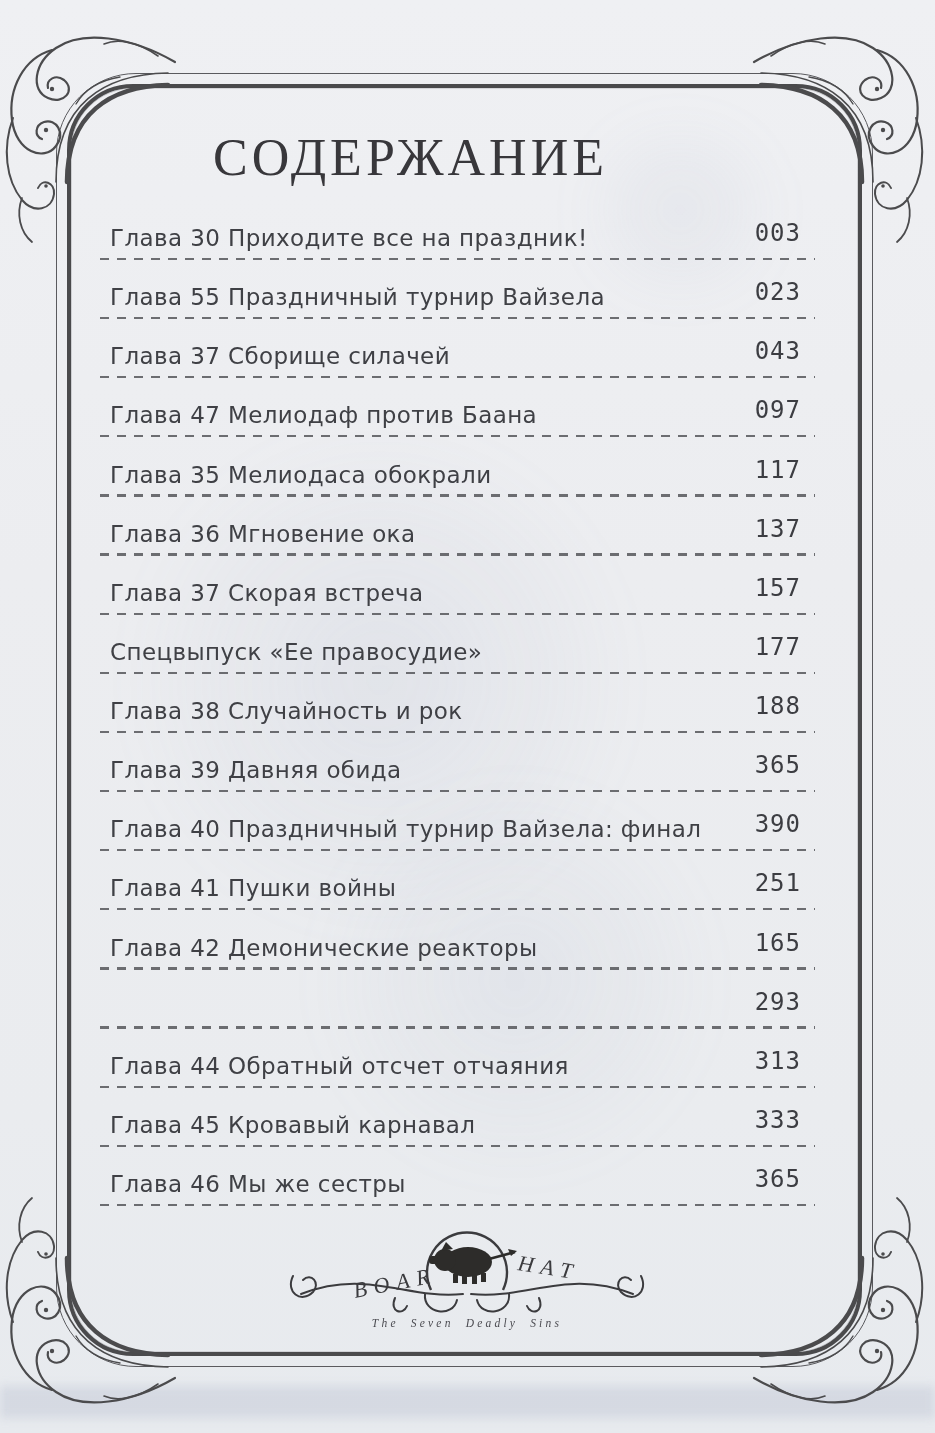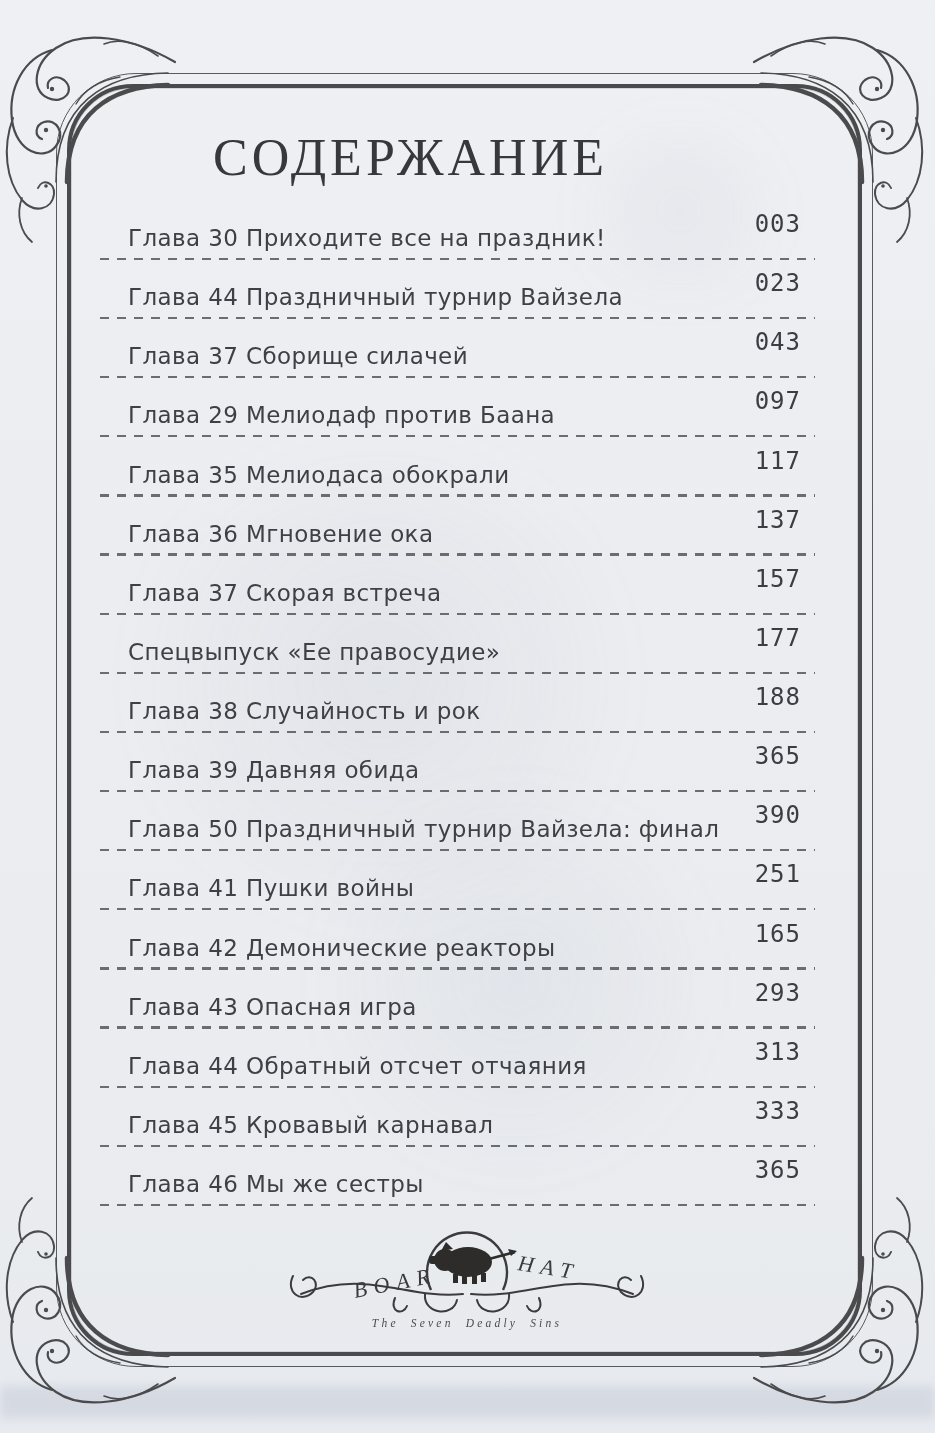--- a/index.html
+++ b/index.html
@@ -40,23 +40,23 @@
 
   .page-title{
     position:absolute; left:0; top:128px; width:821px; text-align:center;
     font-family:"Liberation Serif","DejaVu Serif",serif; font-weight:normal;
     font-size:52px; letter-spacing:4px; color:var(--title-ink);
   }
 
   .toc-list{position:absolute; left:100px; top:206px; width:715px; height:1000px;
     display:flex; flex-direction:column; justify-content:space-between;}
   .toc-row{position:relative; height:54px; flex:0 0 auto;}
-  .toc-label{position:absolute; left:28px; bottom:9px;
+  .toc-label{position:absolute; left:10px; bottom:9px;
     font-size:23px; letter-spacing:.4px; color:var(--ink); white-space:nowrap;}
-  .toc-page{position:absolute; right:14px; bottom:22px;
+  .toc-page{position:absolute; right:14px; bottom:13px;
     font-family:"DejaVu Sans Mono", monospace; font-size:24px;
     letter-spacing:1px; color:#3c3d42;}
   .toc-dashes{position:absolute; left:0; right:0; bottom:0; height:2.2px; opacity:.85;
     background:repeating-linear-gradient(90deg, var(--dash) 0 9px, transparent 9px 17px);}
 
   .logo{position:absolute; left:277px; top:1220px;}
   .logo-script{font-family:"Liberation Serif","DejaVu Serif",serif; font-style:italic;
     font-size:22px; letter-spacing:7px; fill:var(--logo-ink);}
   .logo-sub{font-family:"Liberation Serif","DejaVu Serif",serif; font-style:italic;
     font-size:11.5px; letter-spacing:3.2px; word-spacing:6px; fill:#4a4a50;}
@@ -130,31 +130,31 @@
 
   <h1 class="page-title">СОДЕРЖАНИЕ</h1>
 
   <div class="toc-list">
       <div class="toc-row">
         <span class="toc-label">Глава 30 Приходите все на праздник!</span>
         <span class="toc-page">003</span>
         <div class="toc-dashes"></div>
       </div>
       <div class="toc-row">
-        <span class="toc-label">Глава 44 Праздничный турнир Вайзела</span>
+        <span class="toc-label">Глава 55 Праздничный турнир Вайзела</span>
         <span class="toc-page">023</span>
         <div class="toc-dashes"></div>
       </div>
       <div class="toc-row">
         <span class="toc-label">Глава 37 Сборище силачей</span>
         <span class="toc-page">043</span>
         <div class="toc-dashes"></div>
       </div>
       <div class="toc-row">
-        <span class="toc-label">Глава 29 Мелиодаф против Баана</span>
+        <span class="toc-label">Глава 47 Мелиодаф против Баана</span>
         <span class="toc-page">097</span>
         <div class="toc-dashes"></div>
       </div>
       <div class="toc-row">
         <span class="toc-label">Глава 35 Мелиодаса обокрали</span>
         <span class="toc-page">117</span>
         <div class="toc-dashes"></div>
       </div>
       <div class="toc-row">
         <span class="toc-label">Глава 36 Мгновение ока</span>
@@ -175,36 +175,35 @@
         <span class="toc-label">Глава 38 Случайность и рок</span>
         <span class="toc-page">188</span>
         <div class="toc-dashes"></div>
       </div>
       <div class="toc-row">
         <span class="toc-label">Глава 39 Давняя обида</span>
         <span class="toc-page">365</span>
         <div class="toc-dashes"></div>
       </div>
       <div class="toc-row">
-        <span class="toc-label">Глава 50 Праздничный турнир Вайзела: финал</span>
+        <span class="toc-label">Глава 40 Праздничный турнир Вайзела: финал</span>
         <span class="toc-page">390</span>
         <div class="toc-dashes"></div>
       </div>
       <div class="toc-row">
         <span class="toc-label">Глава 41 Пушки войны</span>
         <span class="toc-page">251</span>
         <div class="toc-dashes"></div>
       </div>
       <div class="toc-row">
         <span class="toc-label">Глава 42 Демонические реакторы</span>
         <span class="toc-page">165</span>
         <div class="toc-dashes"></div>
       </div>
       <div class="toc-row">
-        <span class="toc-label">Глава 43 Опасная игра</span>
         <span class="toc-page">293</span>
         <div class="toc-dashes"></div>
       </div>
       <div class="toc-row">
         <span class="toc-label">Глава 44 Обратный отсчет отчаяния</span>
         <span class="toc-page">313</span>
         <div class="toc-dashes"></div>
       </div>
       <div class="toc-row">
         <span class="toc-label">Глава 45 Кровавый карнавал</span>

